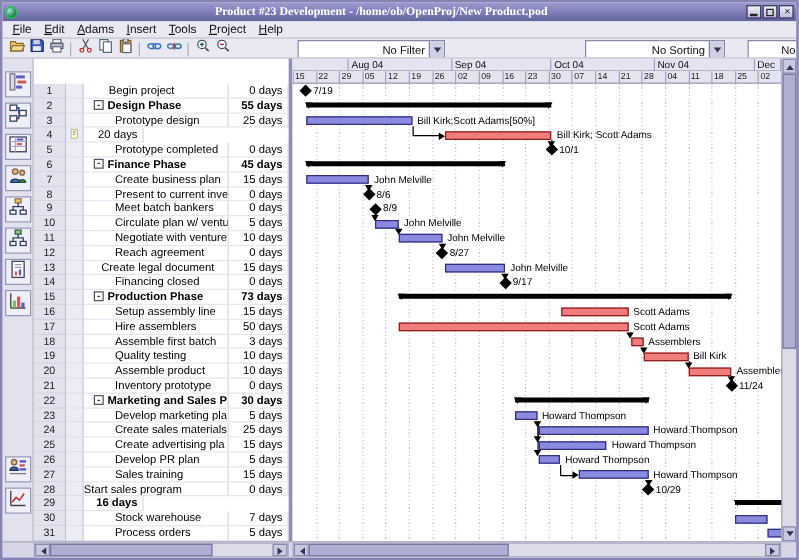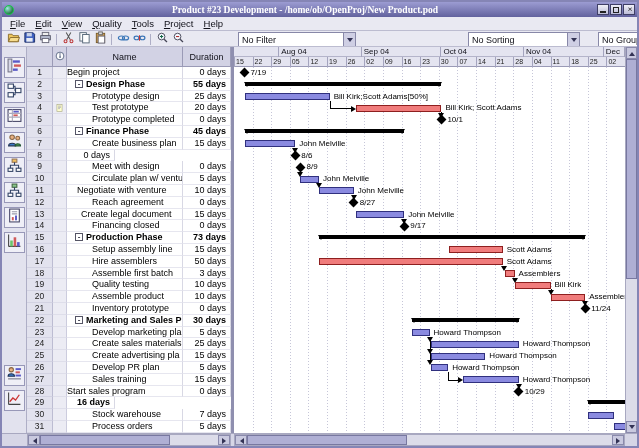--- a/index.html
+++ b/index.html
@@ -28,21 +28,21 @@
   .menu-item::first-letter { text-decoration:underline; }
 
   
   .toolbar { position:absolute; top:29px; left:0; right:0; height:16px; background:#E9E9F2;
              border-bottom:1px solid #BCBCD0; overflow:hidden; }
   .tb-icons { position:absolute; left:3px; top:1px; display:flex; align-items:center; }
   .tb-btn { width:16px; height:14px; display:flex; align-items:center; justify-content:center; border:1px solid transparent; }
   .tb-btn svg { width:13px; height:13px; }
   .tb-sep { width:1px; height:11px; background:#AEAEC6; margin:0 3px; }
   .combo { position:absolute; top:1px; height:15px; background:#fff; border:1px solid #8888A8;
-           display:flex; align-items:center; font-size:9px; }
+           display:flex; align-items:center; font-size:9px;text-align:right; }
   .combo-value { flex:1; padding:0 3px; white-space:nowrap; overflow:hidden; color:#101018; }
   .combo-btn { width:12px; height:100%; background:#CFCFE4; border-left:1px solid #8888A8;
                display:flex; align-items:center; justify-content:center; flex:0 0 auto; }
   .combo-btn::after { content:''; border:3px solid transparent; border-top:4px solid #333355; margin-top:4px; }
   .combo-filter { left:236px; width:118px; }
   .combo-sorting { left:466px; width:112px; }
   .combo-group { left:596px; width:70px; }
 
   
   .main { position:absolute; top:45px; left:0; right:0; bottom:13px; }
@@ -133,22 +133,22 @@
         <span class="g-max"></span>
       </span>
     <span class="win-btn">
         <span class="g-close">×</span>
       </span>
   </div>
 
   <div class="menubar" id="menubar">
       <span class="menu-item">File</span>
       <span class="menu-item">Edit</span>
-      <span class="menu-item">View</span>
-      <span class="menu-item">Quality</span>
+      <span class="menu-item">Adams</span>
+      <span class="menu-item">Insert</span>
       <span class="menu-item">Tools</span>
       <span class="menu-item">Project</span>
       <span class="menu-item">Help</span>
     </div>
 
   <div class="toolbar">
     <div class="tb-icons" id="tb-icons">
         <div class="tb-btn">
           <span><svg viewBox="0 0 14 14">
               <path d="M1.5 11.5v-8h4l1 1.5h6v6.5z" fill="#EFC75E" stroke="#8A6D2F"></path>
@@ -311,37 +311,25 @@
         </div>
         <div class="view-btn" style="top: 343px;">
           <span><svg viewBox="0 0 14 14">
               <path d="M1.5 12.5h11M1.5 12.5V1.5" stroke="#444" fill="none"></path>
               <path d="M2.5 10l3-3.5 2.5 2 3.5-5" stroke="#C33" stroke-width="1.2" fill="none"></path>
             </svg></span>
         </div>
       </div>
 
     <div class="tablepane">
-      <div class="thead">
-        <div class="th th-num"></div>
-        <div class="th th-ico">
-            <span id="info-ic"><svg viewBox="0 0 14 14" width="10" height="10">
-                <circle cx="7" cy="7" r="5.4" fill="#FFF" stroke="#346"></circle>
-                <rect x="6.3" y="6" width="1.5" height="3.8" fill="#346"></rect>
-                <circle cx="7" cy="4.2" r="0.95" fill="#346"></circle>
-              </svg></span>
-          </div>
-        <div class="th th-name">Name</div>
-        <div class="th th-dur">Duration</div>
-      </div>
       <div class="tbody" id="task-rows">
           <div class="trow">
             <div class="c-num">1</div>
             <div class="c-ico"></div>
-            <div class="c-name" style="">Begin project</div>
+            <div class="c-name" style="padding-left: 20px;">Begin project</div>
             <div class="c-dur">0 days</div>
           </div>
           <div class="trow phase">
             <div class="c-num">2</div>
             <div class="c-ico"></div>
             <div class="c-name" style="padding-left: 8px;"><span class="expander">-</span>Design Phase</div>
             <div class="c-dur">55 days</div>
           </div>
           <div class="trow">
             <div class="c-num">3</div>
@@ -350,21 +338,20 @@
             <div class="c-dur">25 days</div>
           </div>
           <div class="trow">
             <div class="c-num">4</div>
             <div class="c-ico">
               <span><svg viewBox="0 0 14 14">
                   <rect x="3" y="1.5" width="8" height="11" fill="#FFFFCF" stroke="#AA8"></rect>
                   <path d="M4.8 4h4.4M4.8 6h4.4M4.8 8h3" stroke="#88A" stroke-width="0.9" fill="none"></path>
                 </svg></span>
             </div>
-            <div class="c-name" style="padding-left: 25px;">Test prototype</div>
             <div class="c-dur">20 days</div>
           </div>
           <div class="trow">
             <div class="c-num">5</div>
             <div class="c-ico"></div>
             <div class="c-name" style="padding-left: 25px;">Prototype completed</div>
             <div class="c-dur">0 days</div>
           </div>
           <div class="trow phase">
             <div class="c-num">6</div>
@@ -374,38 +361,39 @@
           </div>
           <div class="trow">
             <div class="c-num">7</div>
             <div class="c-ico"></div>
             <div class="c-name" style="padding-left: 25px;">Create business plan</div>
             <div class="c-dur">15 days</div>
           </div>
           <div class="trow">
             <div class="c-num">8</div>
             <div class="c-ico"></div>
+            <div class="c-name" style="padding-left: 25px;">Present to current inve</div>
             <div class="c-dur">0 days</div>
           </div>
           <div class="trow">
             <div class="c-num">9</div>
             <div class="c-ico"></div>
-            <div class="c-name" style="padding-left: 25px;">Meet with design</div>
+            <div class="c-name" style="padding-left: 25px;">Meet batch bankers</div>
             <div class="c-dur">0 days</div>
           </div>
           <div class="trow">
             <div class="c-num">10</div>
             <div class="c-ico"></div>
             <div class="c-name" style="padding-left: 25px;">Circulate plan w/ ventu</div>
             <div class="c-dur">5 days</div>
           </div>
           <div class="trow">
             <div class="c-num">11</div>
             <div class="c-ico"></div>
-            <div class="c-name" style="padding-left: 10px;">Negotiate with venture</div>
+            <div class="c-name" style="padding-left: 25px;">Negotiate with venture</div>
             <div class="c-dur">10 days</div>
           </div>
           <div class="trow">
             <div class="c-num">12</div>
             <div class="c-ico"></div>
             <div class="c-name" style="padding-left: 25px;">Reach agreement</div>
             <div class="c-dur">0 days</div>
           </div>
           <div class="trow">
             <div class="c-num">13</div>

